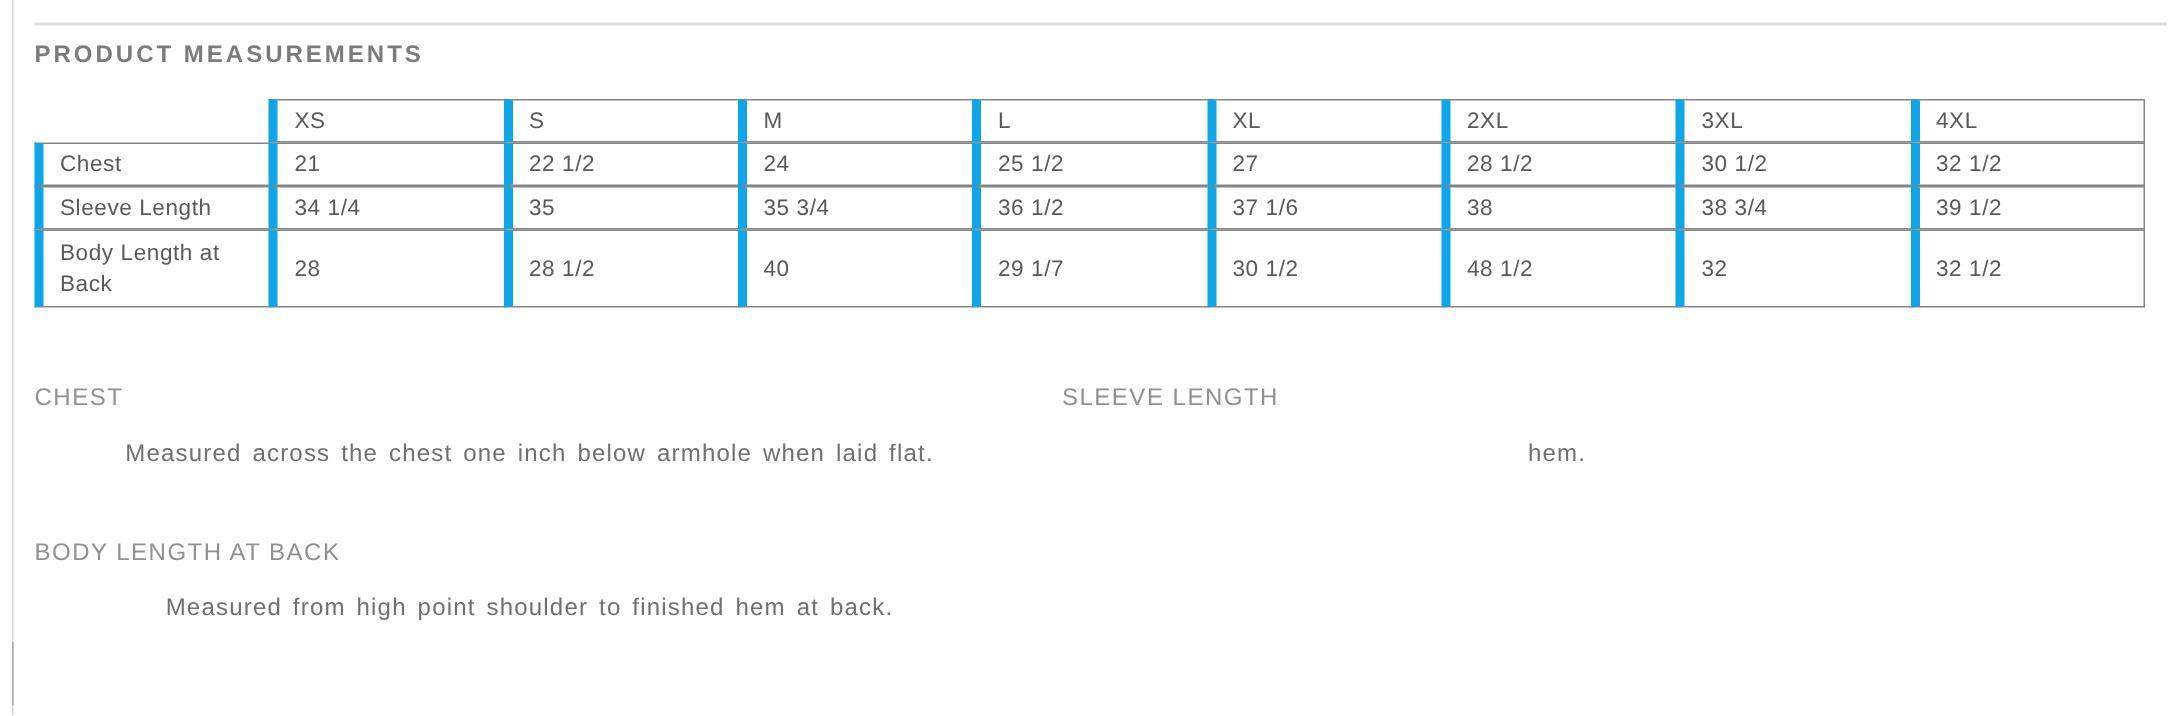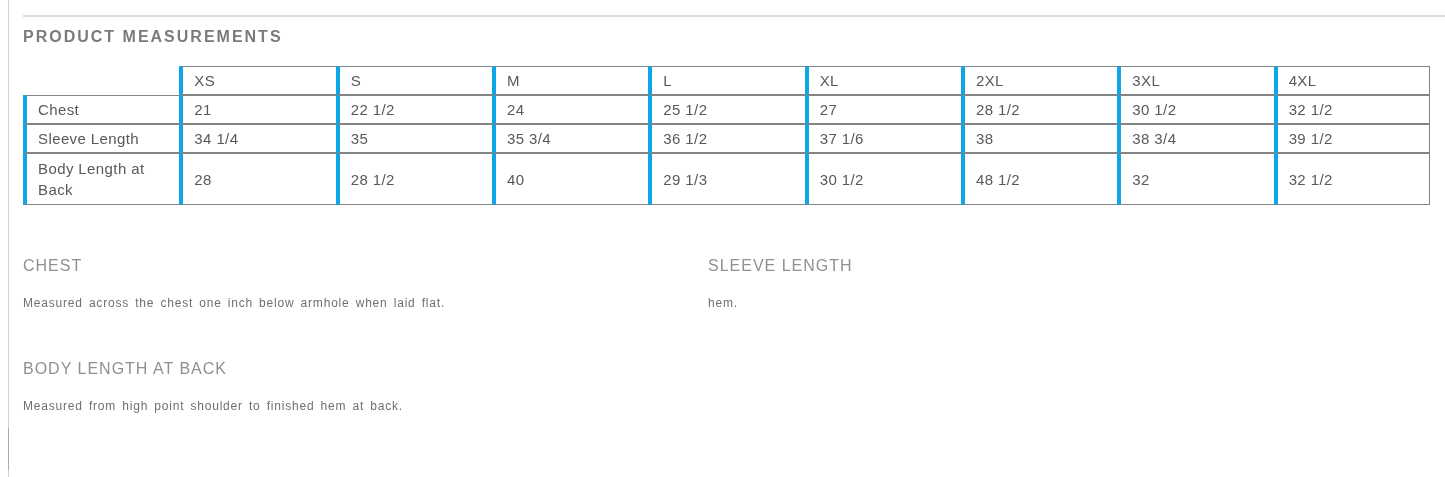--- a/index.html
+++ b/index.html
@@ -53,21 +53,21 @@
     margin-top: 20px;
     border-collapse: separate;
     border-spacing: 0;
     table-layout: fixed;
     width: 1407px;
     font-size: 15px;
     color: #58595b;
   }
   table.size-chart th,
   table.size-chart td {
-    border-left: 4px solid #0ea5e9;
+    border-left: 6px solid #0ea5e9;
     border-top: 1px solid #848484;
     border-bottom: 1px solid #848484;
     padding: 3px 11px;
     line-height: 21px;
     font-weight: normal;
     text-align: left;
     vertical-align: middle;
     letter-spacing: 0.4px;
     overflow: hidden;
     white-space: normal;
@@ -91,26 +91,27 @@
     grid-template-columns: 685px 1fr;
     row-gap: 42px;
   }
   .def-heading {
     font-size: 16px;
     color: #8f9092;
     letter-spacing: 1px;
   }
   .def-text {
     margin: 13px 0 0 0;
-    font-size: 12px;
+    font-size: 16px;
     color: #6e6f71;
     line-height: 30px;
     letter-spacing: 0.8px;
     word-spacing: 2px;
     max-width: 660px;
+    text-align: center;
   }
   .def-text span { display: block; }
   .def-text span:empty { display: none; }
 </style>
 </head>
 <body>
 
 <div class="left-border"></div>
 <div class="left-thumb"></div>
 
@@ -155,21 +156,21 @@
         <td>37 1/6</td>
         <td>38</td>
         <td>38 3/4</td>
         <td>39 1/2</td>
       </tr>
       <tr class="tall-row">
         <td>Body Length at Back</td>
         <td>28</td>
         <td>28 1/2</td>
         <td>40</td>
-        <td>29 1/3</td>
+        <td>29 1/7</td>
         <td>30 1/2</td>
         <td>48 1/2</td>
         <td>32</td>
         <td>32 1/2</td>
       </tr>
     </tbody>
   </table>
 
   <div class="defs">
 

